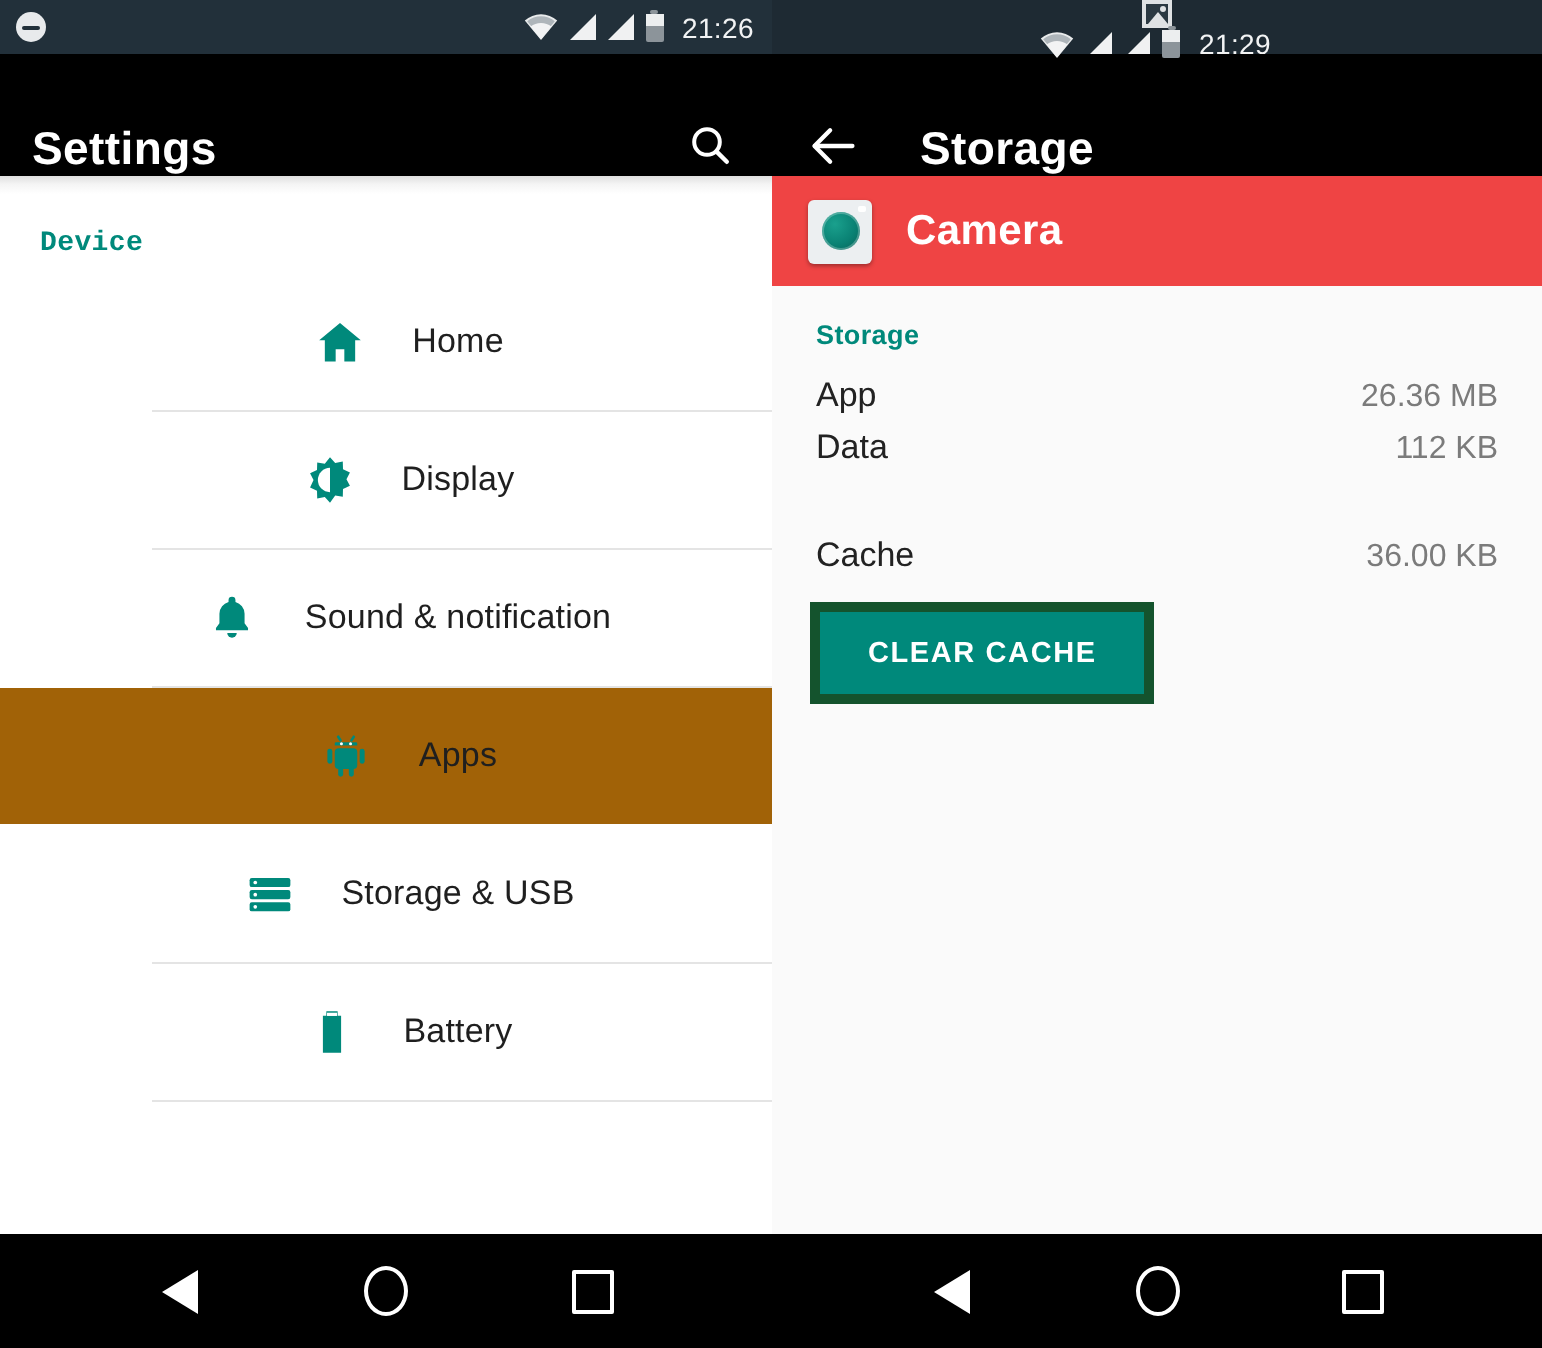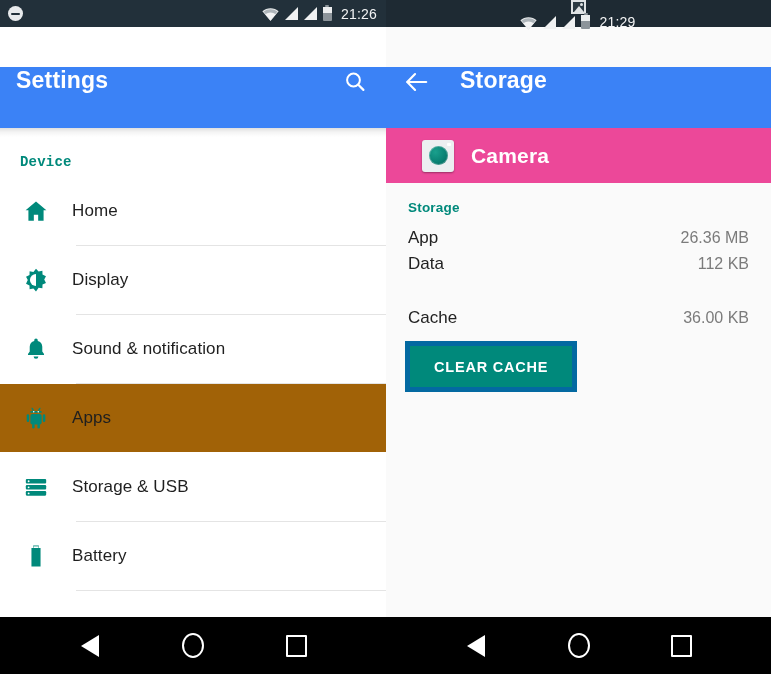--- a/index.html
+++ b/index.html
@@ -97,28 +97,27 @@
     width:4px;height:2px;background:#8c949a;border-radius:1px;
   }
   .icon-batt:after {
     content:"";
     position:absolute; left:0; top:0; right:0; height:6px;
     background: #eceeef;
   }
 
   
   .appbar {
-    background: #3b82f6;
+    background: #000000;
     height: 61px;
     display: flex;
-    align-items: flex-start;
+    align-items: flex-end;
     padding: 0 16px;
     box-sizing: border-box;
     flex: 0 0 auto;
-    margin-top: 40px;
   }
   .appbar-title {
     color: #ffffff;
     font-size: 23px;
     font-weight: bold;
     letter-spacing: .2px;
     flex: 1 1 auto;
   }
   .appbar .back {
     width: 30px; height: 30px;
@@ -150,20 +149,21 @@
     font-weight: bold;
     padding: 17px 0 0 20px;
     letter-spacing: .2px;
     font-family: Liberation Mono, monospace;
   }
   .row {
     height: 68px;
     display: flex;
     align-items: center;
     position: relative;
+    justify-content: center;
   }
   .row.selected { background: #a16207; }
   .row .ic {
     width: 72px;
     min-width: 72px;
     display: flex;
     align-items: center;
     justify-content: center;
   }
   .row .label {
@@ -173,25 +173,25 @@
   }
   .divider {
     height: 1px;
     background: #e4e4e4;
     margin-left: 76px;
   }
   .row-first { margin-top: 7px; }
 
   
   .app-row {
-    background: #ec4899;
+    background: #ef4444;
     height: 55px;
     display: flex;
     align-items: center;
-    padding-left: 36px;
+    padding-left: 18px;
     box-sizing: border-box;
     flex: 0 0 auto;
   }
   .app-icon {
     width: 32px; height: 32px;
     background: #eceff1;
     border-radius: 3px;
     position: relative;
     display: flex; align-items: center; justify-content: center;
     margin-right: 17px;
@@ -249,21 +249,21 @@
     border-radius: 2px;
     margin-top: 14px;
     margin-left: 2px;
     cursor: pointer;
     font-family: "Liberation Sans", sans-serif;
     box-shadow: 0 1px 2px rgba(0,0,0,.22);
   }
   .cache-block { margin-top: 28px; }
   .highlight-box {
     display: inline-block;
-    border: 5px solid #0369a1;
+    border: 5px solid #14532d;
     margin-top: 10px;
     margin-left: -3px;
     padding: 0;
     line-height: 0;
   }
   .highlight-box .btn {
     margin: 0;
     box-shadow: none;
     border-radius: 0;
     height: 41px;

